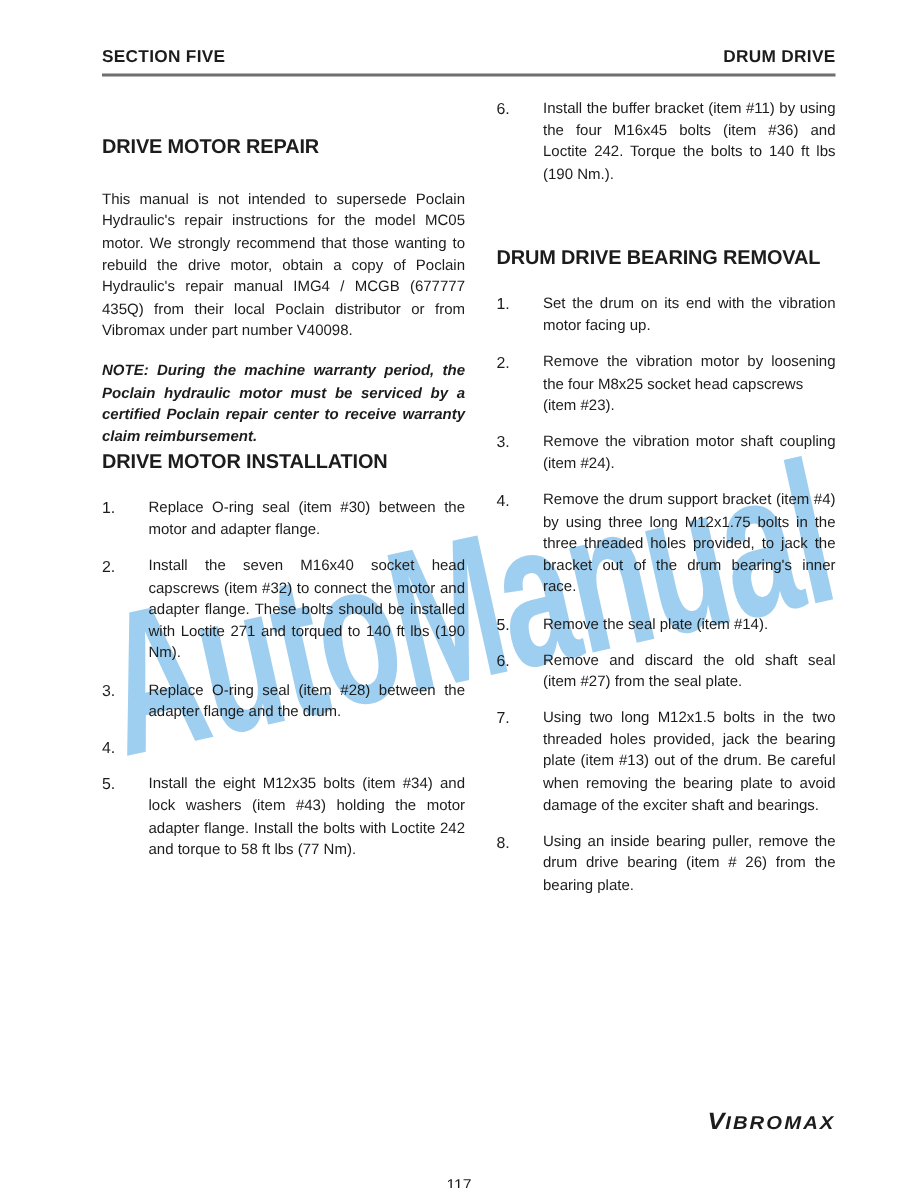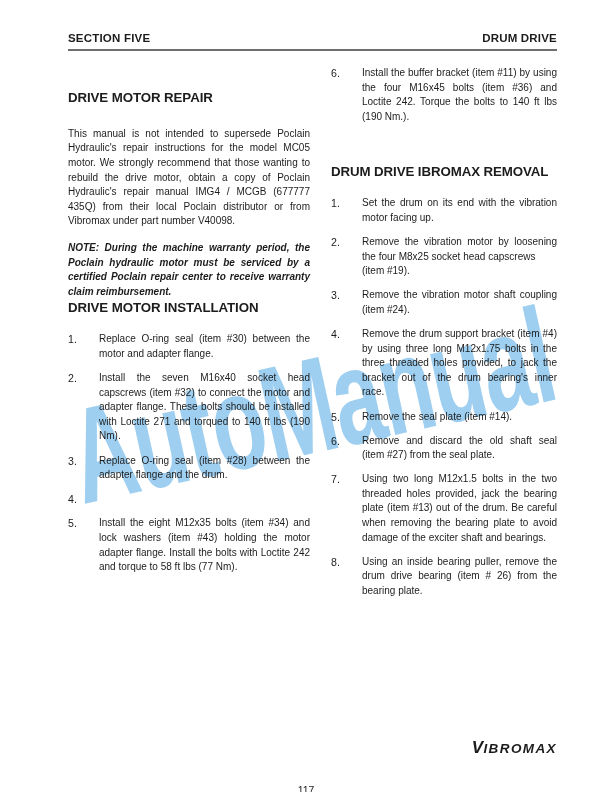--- a/index.html
+++ b/index.html
@@ -90,31 +90,31 @@
     </div>
 
     <div class="col-right">
       <div class="cont-list">
         <div class="list-item">
           <span class="num">6.</span>
           <span class="item-text">Install the buffer bracket (item #11) by using the four M16x45 bolts (item #36) and Loctite 242. Torque the bolts to 140 ft lbs (190 Nm.).</span>
         </div>
       </div>
 
-      <h2 class="section-title t-bearing">DRUM DRIVE IBROMAX REMOVAL</h2>
+      <h2 class="section-title t-bearing">DRUM DRIVE BEARING REMOVAL</h2>
 
       <div>
         <div class="list-item">
           <span class="num">1.</span>
           <span class="item-text">Set the drum on its end with the vibration motor facing up.</span>
         </div>
         <div class="list-item">
           <span class="num">2.</span>
           <span class="item-text">Remove the vibration motor by loosening the four M8x25 socket head capscrews
-(item #19).</span>
+(item #23).</span>
         </div>
         <div class="list-item">
           <span class="num">3.</span>
           <span class="item-text">Remove the vibration motor shaft coupling (item #24).</span>
         </div>
         <div class="list-item">
           <span class="num">4.</span>
           <span class="item-text">Remove the drum support bracket (item #4) by using three long M12x1.75 bolts in the three threaded holes provided, to jack the bracket out of the drum bearing's inner race.</span>
         </div>
         <div class="list-item">

